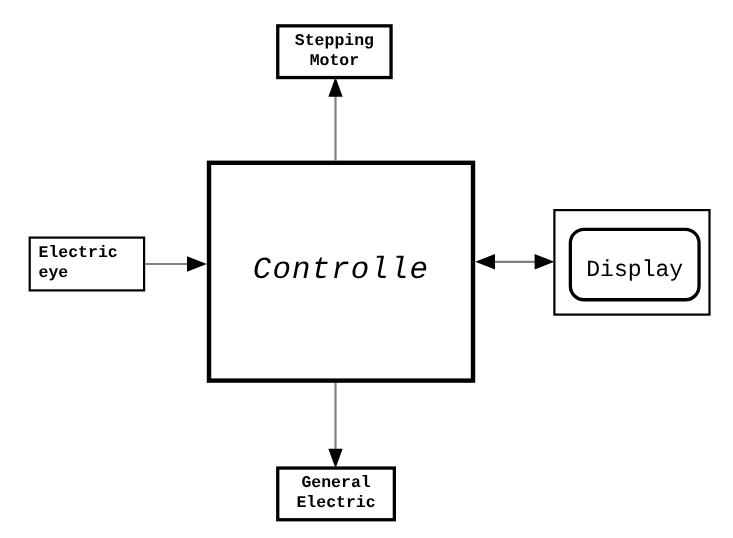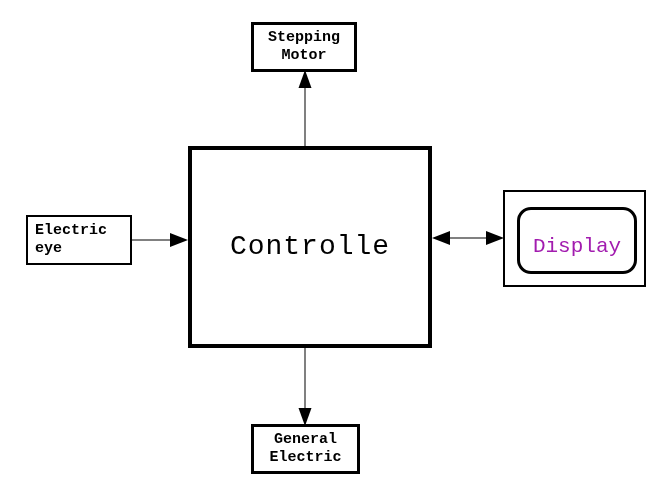--- a/index.html
+++ b/index.html
@@ -35,20 +35,21 @@
   }
 
   
   #node-controller {
     left: 188px;
     top: 146px;
     width: 244px;
     height: 202px;
     border-width: 4px;
     justify-content: center;
+    font-style: italic;
   }
   #node-controller .label {
     text-align: center;
     font-size: 28px;
     letter-spacing: 1px;
   }
 
   
   #node-stepping-motor {
     left: 251px;
@@ -116,21 +117,21 @@
     background: #ffffff;
     border: 3px solid #000000;
     border-radius: 14px;
     display: flex;
     align-items: center;
     justify-content: center;
   }
   #node-display-inner .label {
     text-align: center;
     font-size: 21px;
-    color: #a21caf;
+    color: #000000;
     font-family: "Liberation Mono", "DejaVu Sans Mono", monospace;
     margin-top: 12px;
   }
 
   
   #connectors {
     position: absolute;
     left: 0;
     top: 0;
     width: 666px;

